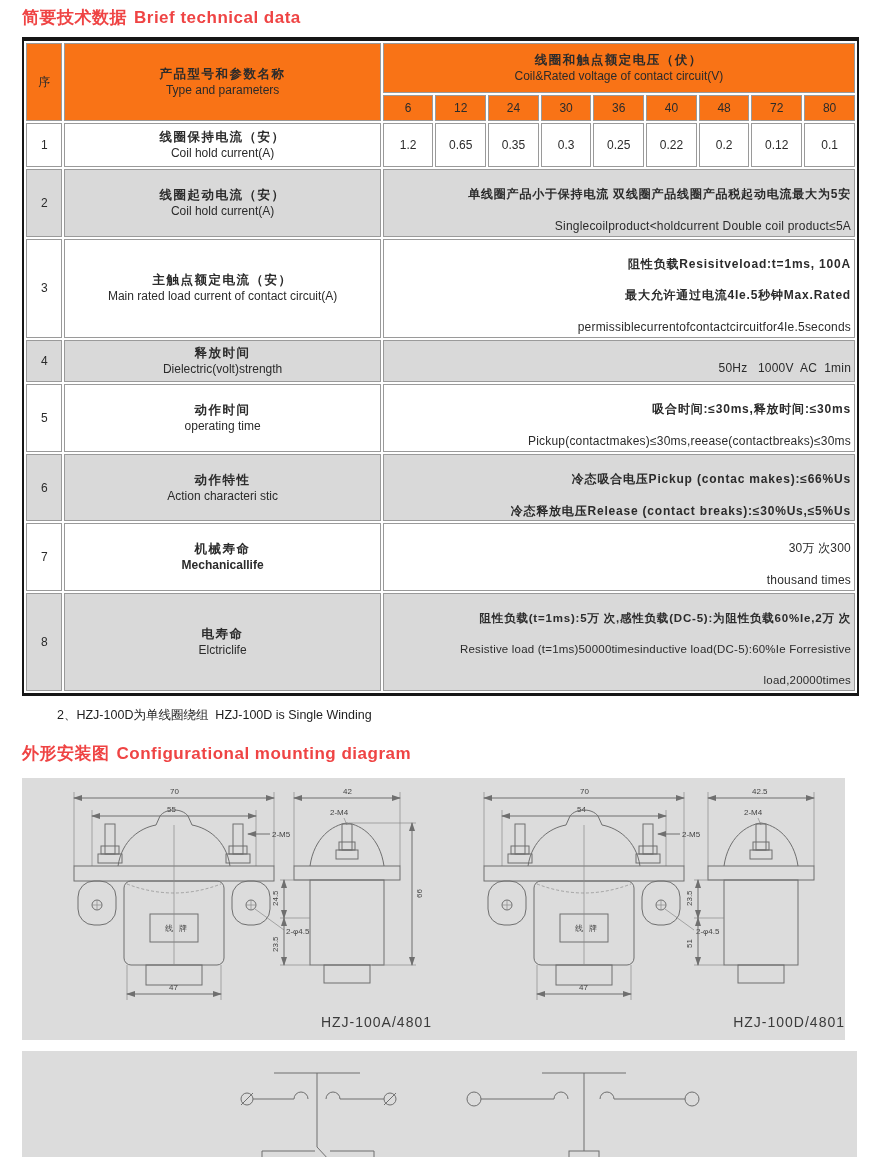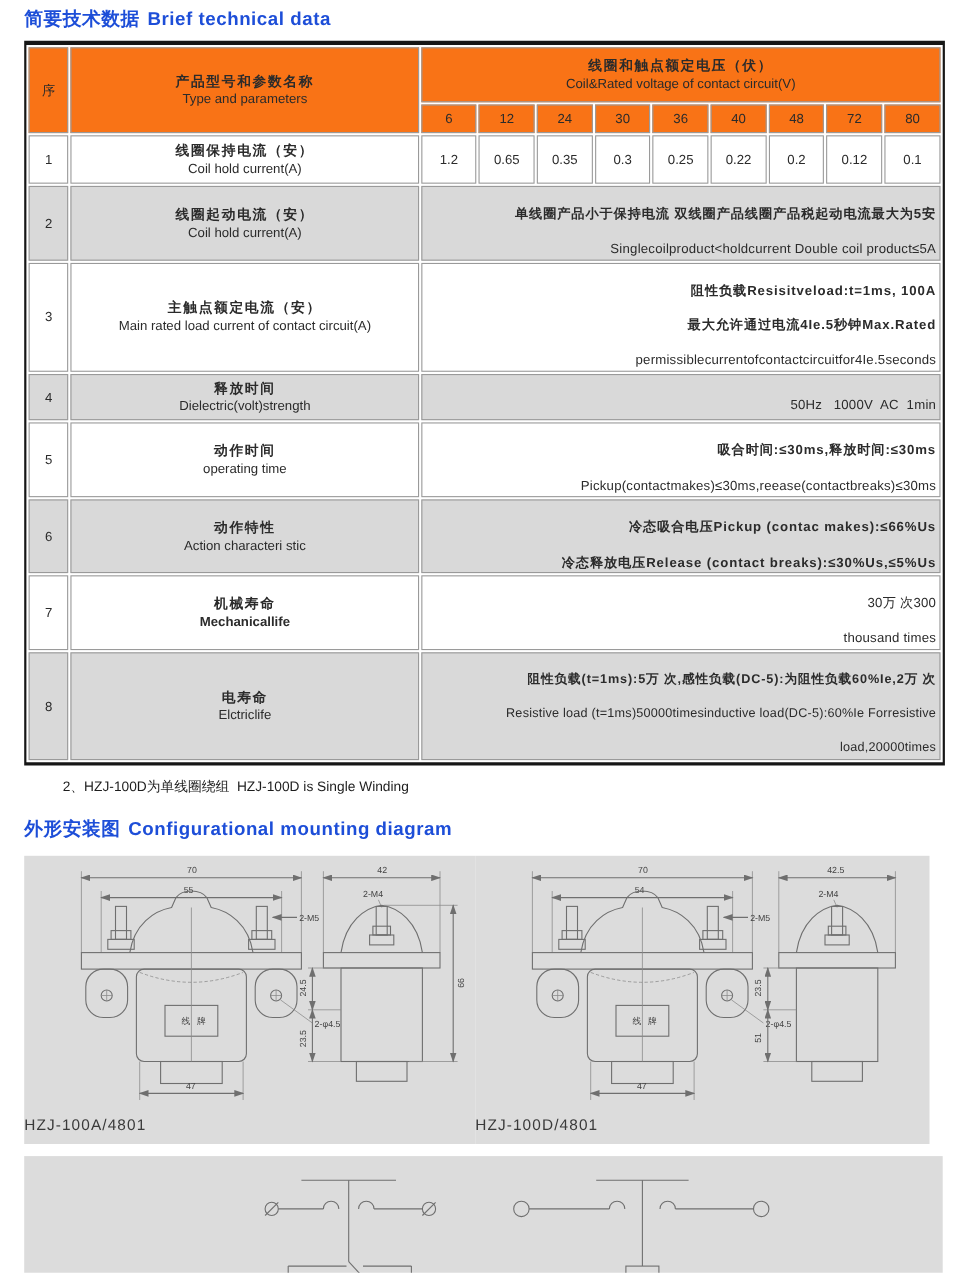--- a/index.html
+++ b/index.html
@@ -2,21 +2,21 @@
 <html><head>
 <meta charset="utf-8">
 <style>
   html,body { margin:0; padding:0; }
   body {
     width:880px; height:1157px; background:#ffffff;
     font-family:"Liberation Sans","DejaVu Sans",sans-serif;
     color:#2b2b2b; position:relative; overflow:hidden;
   }
   .content { padding:6px 21px 0 22px; }
-  .sec-title { font-size:17px; font-weight:bold; color:#1d4ed8; margin:0; letter-spacing:.5px; }
+  .sec-title { font-size:17px; font-weight:bold; color:#ef4444; margin:0; letter-spacing:.5px; }
   .sec-title .en { margin-left:7px; }
 
   
   table.tech {
     border-collapse:separate; border-spacing:2px; background:#fff;
     border:2px solid #161616; border-top-width:4px; border-bottom-width:3px;
     width:837px; table-layout:fixed; margin-top:8px;
   }
   table.tech td {
     border:1px solid #9a9a9a; background:#fff; font-size:12px;
@@ -32,21 +32,21 @@
   .num { font-size:12.5px; }
 
   .notes { font-size:12.5px; margin:9px 0 0 1px; line-height:1.6; color:#1d1d1d; }
   .notes .n2 { padding-left:34px; }
 
   
   .mount-title { margin-top:17px; }
   .panels { display:flex; margin-top:13px; }
   .panel { background:#dcdcdc; width:410px; height:262px; position:relative; }
   .panel svg { display:block; }
-  .panel .cap { position:absolute; bottom:10px; width:100%; text-align:left;
+  .panel .cap { position:absolute; bottom:10px; width:100%; text-align:right;
     font-size:14px; color:#3a3a3a; letter-spacing:1px; }
 
   .circ-title { margin-top:26px; }
   .circuit-panel { background:#dcdcdc; width:835px; height:190px; margin-top:11px; }
 
   svg text.dim { font-size:8px; fill:#444; font-family:"Liberation Sans",sans-serif; }
   svg text.cap2 { font-size:14px; fill:#3a3a3a; letter-spacing:1px; font-family:"Liberation Sans",sans-serif; }
   svg .ln { stroke:#6f6f6f; stroke-width:1; fill:none; }
   svg .thin { stroke:#8a8a8a; stroke-width:.7; fill:none; }
 </style>

